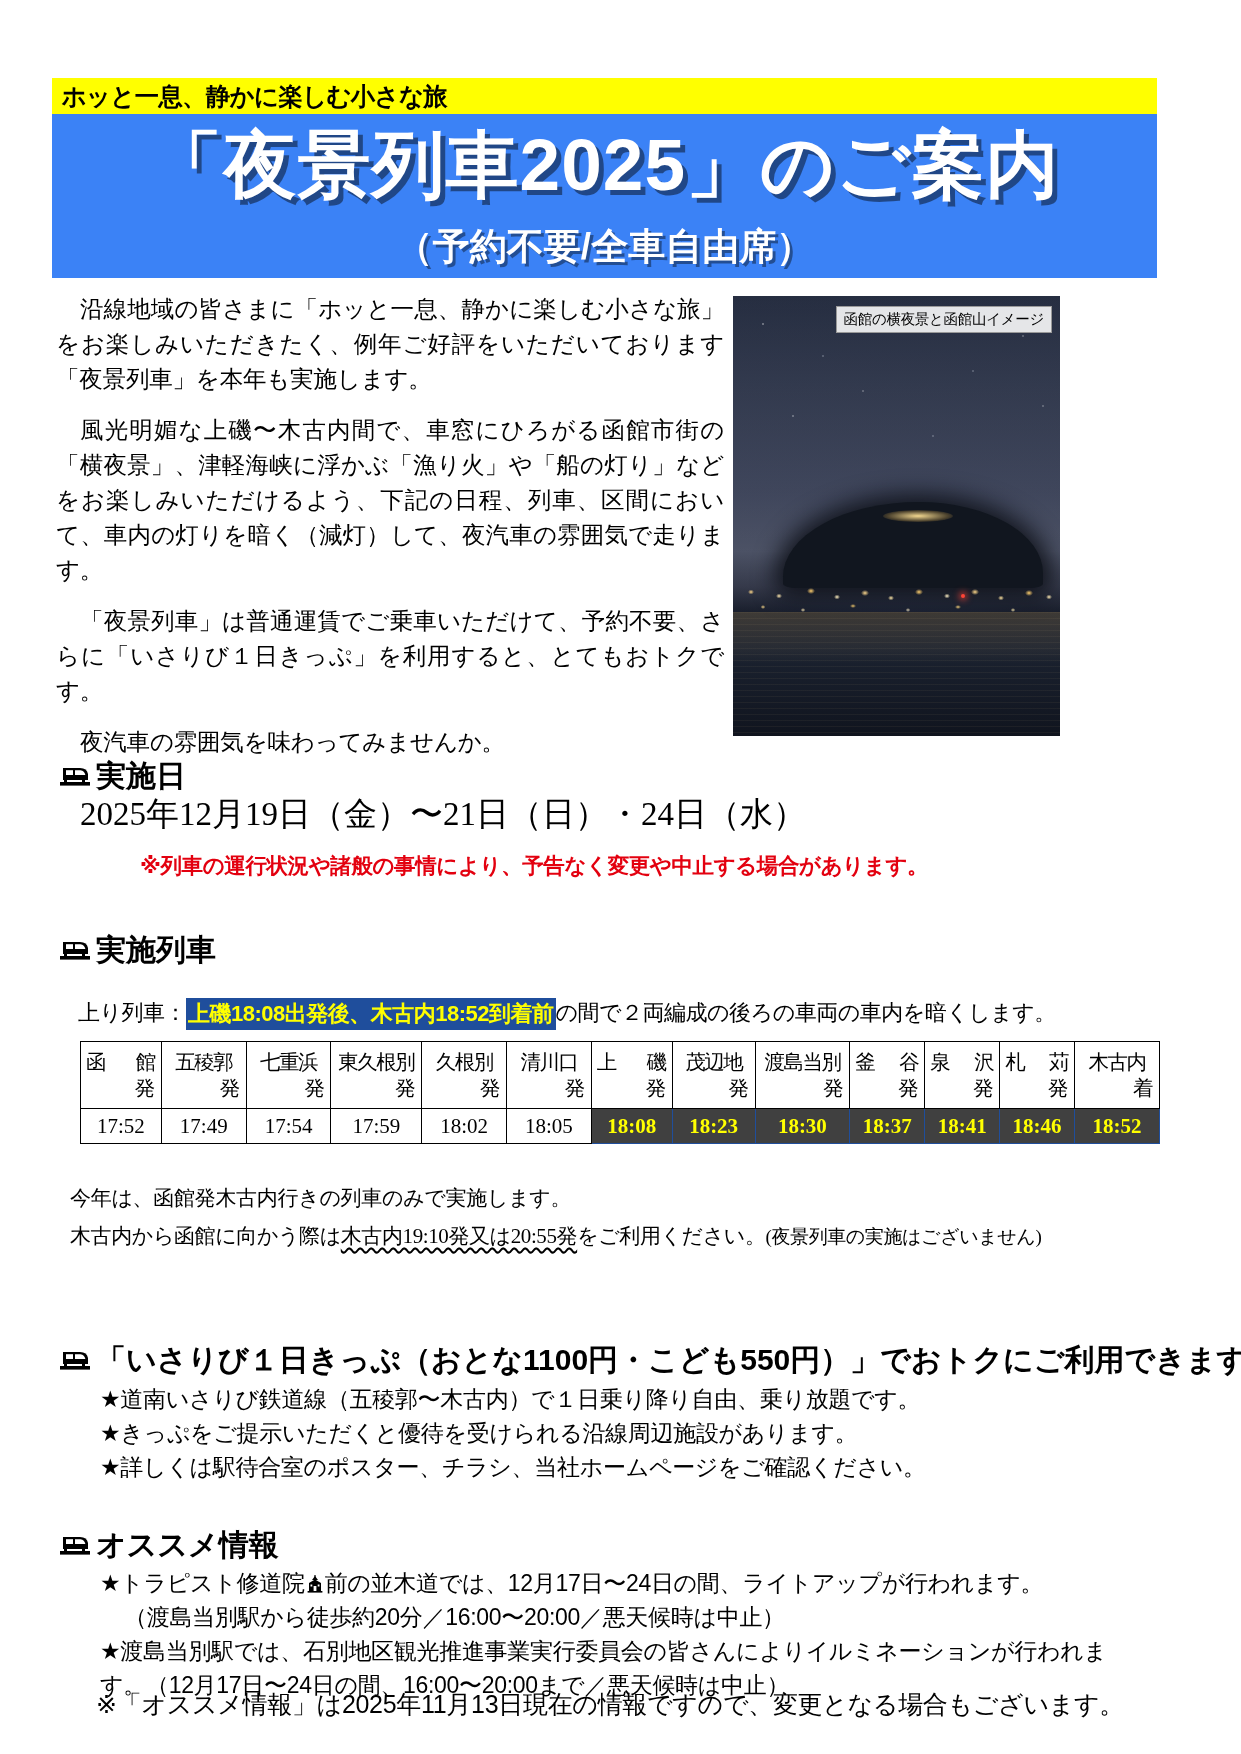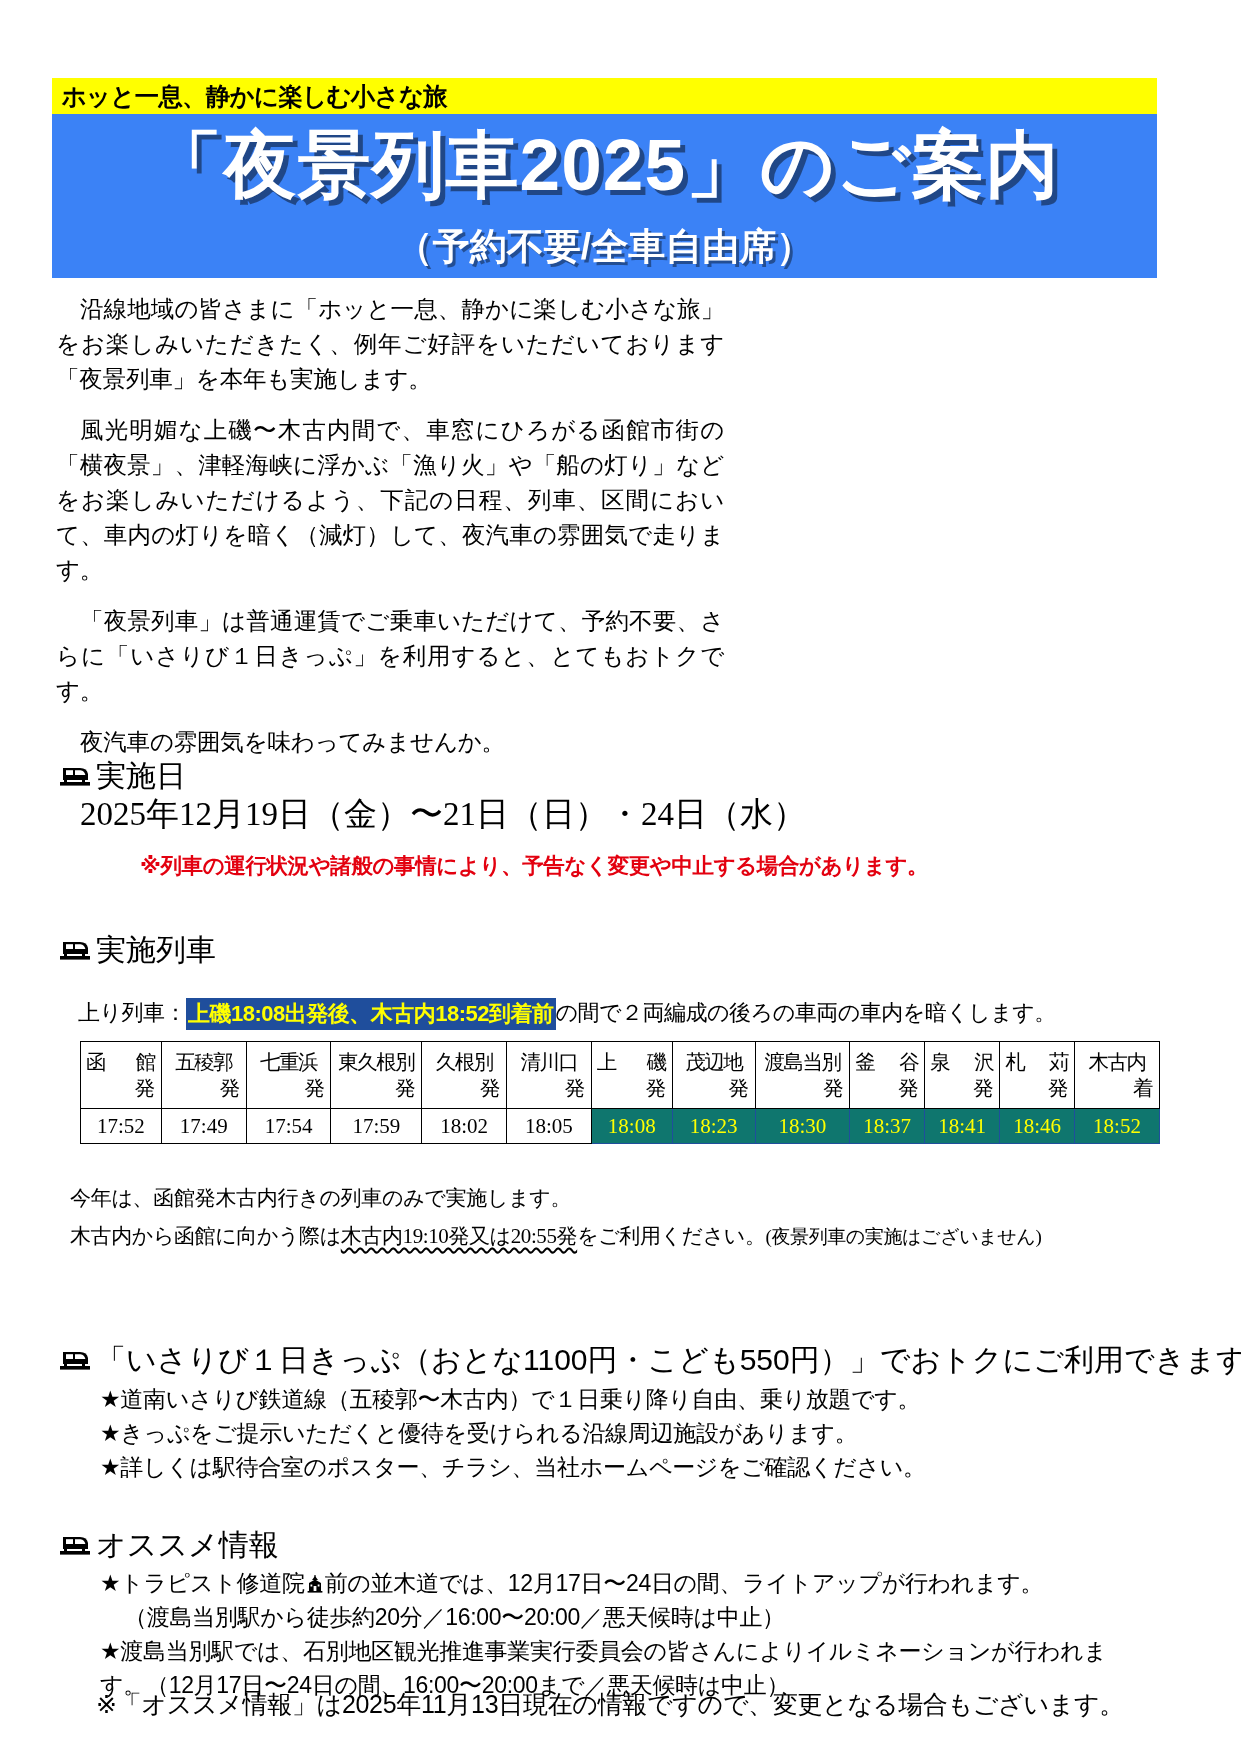--- a/index.html
+++ b/index.html
@@ -235,21 +235,21 @@
   .train-ico {
     display: inline-block;
     width: 30px;
     height: 24px;
     position: relative;
     flex: 0 0 auto;
   }
   .train-ico svg { display: block; }
   .sec-title {
     font-size: 30px;
-    font-weight: normal;
+    font-weight: bold;
     letter-spacing: 0px;
     color: #000;
   }
 
   #sec-jisshibi { left: 60px; top: 756px; }
   #sec-ressha  { left: 60px; top: 930px; }
   #sec-ticket  { left: 60px; top: 1340px; }
   #sec-osusume { left: 60px; top: 1525px; text-align: right; }
 
   .date-line {
@@ -325,23 +325,23 @@
     padding: 0 2px;
   }
   .stn-name.tight { justify-content: center; letter-spacing: -1.5px; }
   .stn-suffix { text-align: right; padding-right: 3px; }
   table.tt tr.times td {
     height: 34px;
     font-size: 21px;
     font-family: "Liberation Serif", "DejaVu Serif", serif;
   }
   table.tt tr.times td.dim {
-    background: #0f766e;
+    background: #404040;
     color: #ffff00;
-    font-weight: normal;
+    font-weight: bold;
     border-color: #1f4e9c;
   }
 
   .note1 {
     position: absolute;
     left: 70px;
     top: 1184px;
     font-size: 21px;
     letter-spacing: -0.3px;
     font-family: "Liberation Serif", "DejaVu Serif", serif;
@@ -409,20 +409,32 @@
     <div class="sub-title">（予約不要/全車自由席）</div>
   </div>
 
   <div class="intro">
     <p class="para">沿線地域の皆さまに「ホッと一息、静かに楽しむ小さな旅」をお楽しみいただきたく、例年ご好評をいただいております「夜景列車」を本年も実施します。</p>
     <p class="para">風光明媚な上磯〜木古内間で、車窓にひろがる函館市街の「横夜景」、津軽海峡に浮かぶ「漁り火」や「船の灯り」などをお楽しみいただけるよう、下記の日程、列車、区間において、車内の灯りを暗く（減灯）して、夜汽車の雰囲気で走ります。</p>
     <p class="para">「夜景列車」は普通運賃でご乗車いただけて、予約不要、さらに「いさりび１日きっぷ」を利用すると、とてもおトクです。</p>
     <p class="para">夜汽車の雰囲気を味わってみませんか。</p>
   </div>
 
+  <div class="photo-wrap">
+    <div class="photo-sky"></div>
+    <div class="stars"></div>
+    <div class="sea"></div>
+    <div class="mountain"></div>
+    <div class="mountain-glow"></div>
+    <div class="citylights"></div>
+    <div class="citylights2"></div>
+    <div class="red-beacon"></div>
+    <div class="sea-reflect"></div>
+    <div class="photo-caption">函館の横夜景と函館山イメージ</div>
+  </div>
 
   <div class="sec-head" id="sec-jisshibi">
     <span class="train-ico">
       <svg viewBox="0 0 30 24" width="30" height="24" aria-hidden="true">
         <path d="M3 3 L20 3 Q27 3 28 9 L28 15 L3 15 Z" fill="#000"></path>
         <path d="M6 5.2 L13 5.2 L13 10 L6 10 Z" fill="#fff"></path>
         <path d="M15 5.2 L20.5 5.2 Q24.5 5.8 25.4 10 L15 10 Z" fill="#fff"></path>
         <rect x="0" y="17" width="30" height="3.6" fill="#000"></rect>
         <rect x="4" y="15" width="3" height="2.4" fill="#000"></rect>
         <rect x="22" y="15" width="3" height="2.4" fill="#000"></rect>

